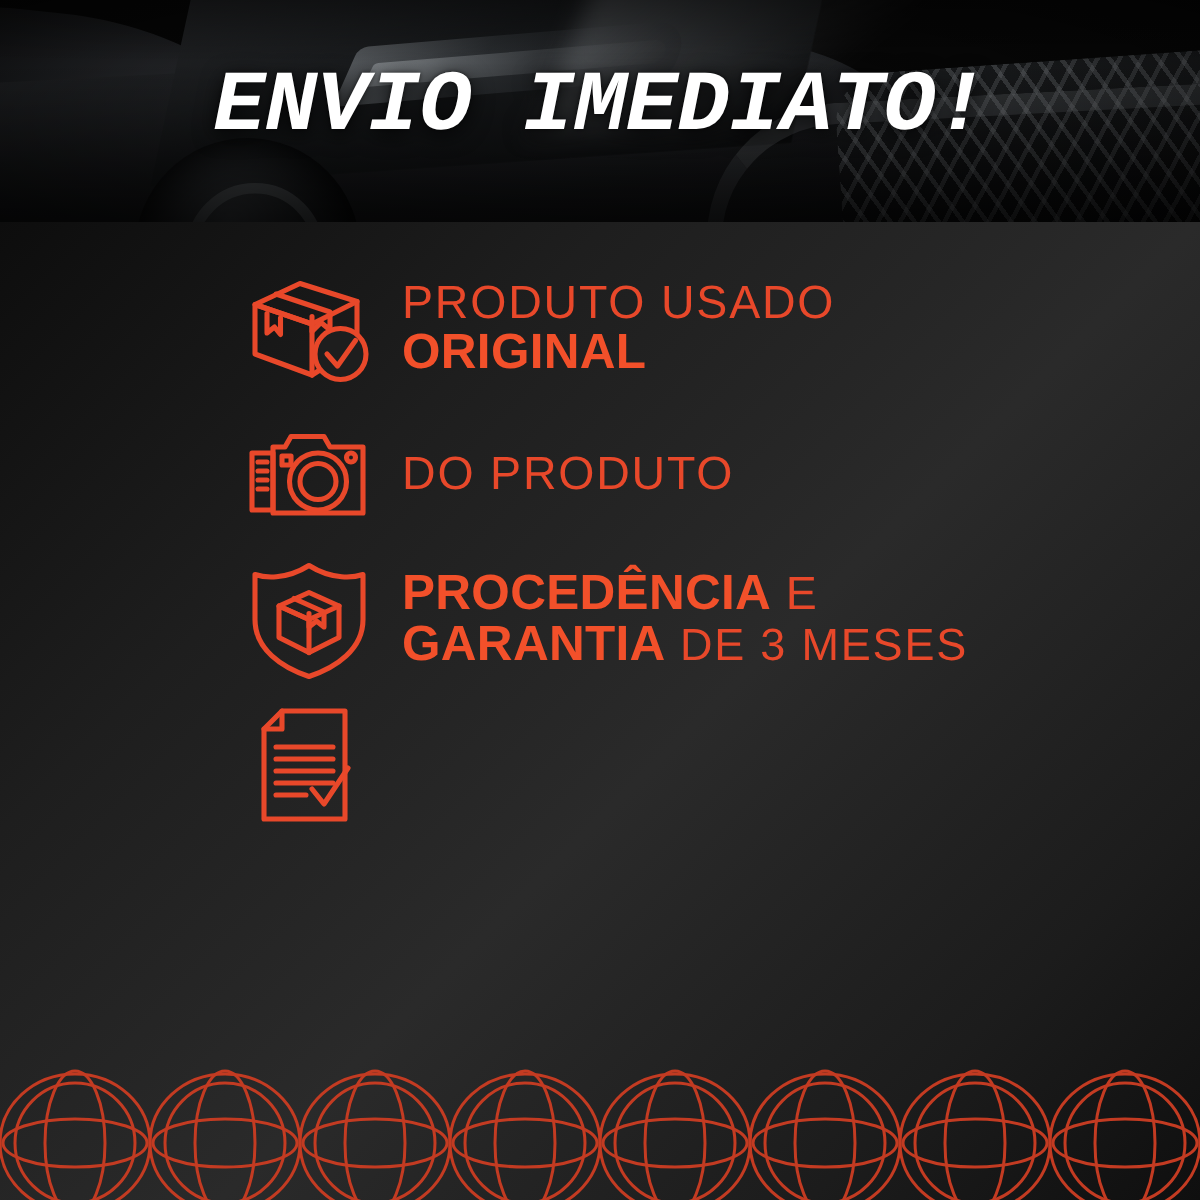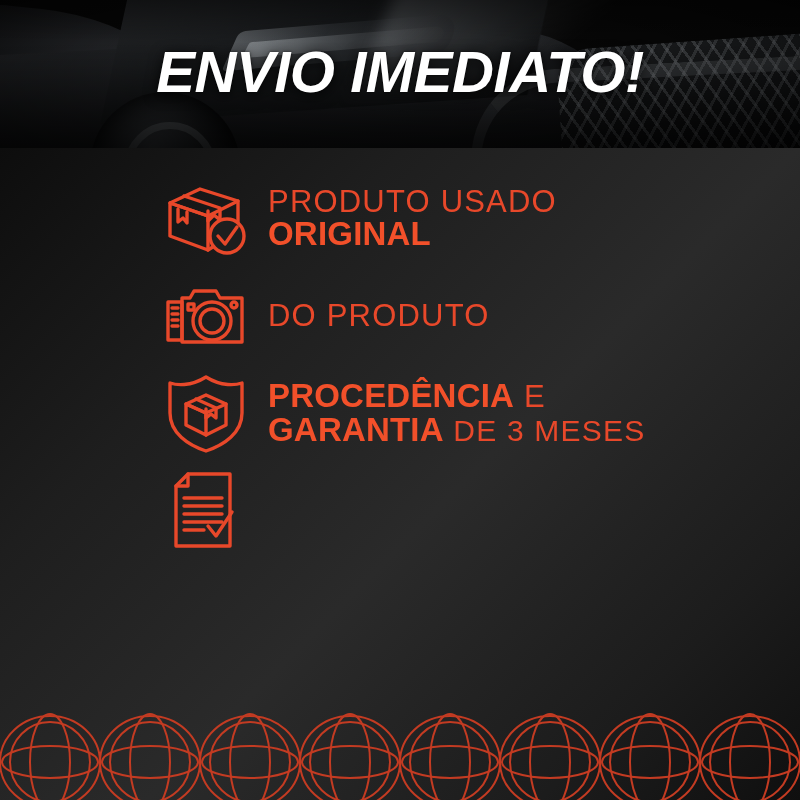--- a/index.html
+++ b/index.html
@@ -10,20 +10,21 @@
     width:800px;height:800px;
     overflow:hidden;
     background:#232323;
   }
 
   
   .header{
     position:absolute;left:0;top:0;width:800px;height:148px;
     overflow:hidden;
     background:#0a0a0a;
+    font-family:Liberation Mono, monospace;
   }
   .car-photo{position:absolute;inset:0;background:#070707;}
   
   .car-photo .glass{
     position:absolute;left:120px;top:-40px;width:420px;height:150px;
     background:linear-gradient(160deg,#2f3134 0%,#17191b 45%,#0b0c0d 100%);
     transform:skewX(-16deg) rotate(-4deg);
     border-radius:0 60px 0 0;
     filter:blur(0.5px);
   }

